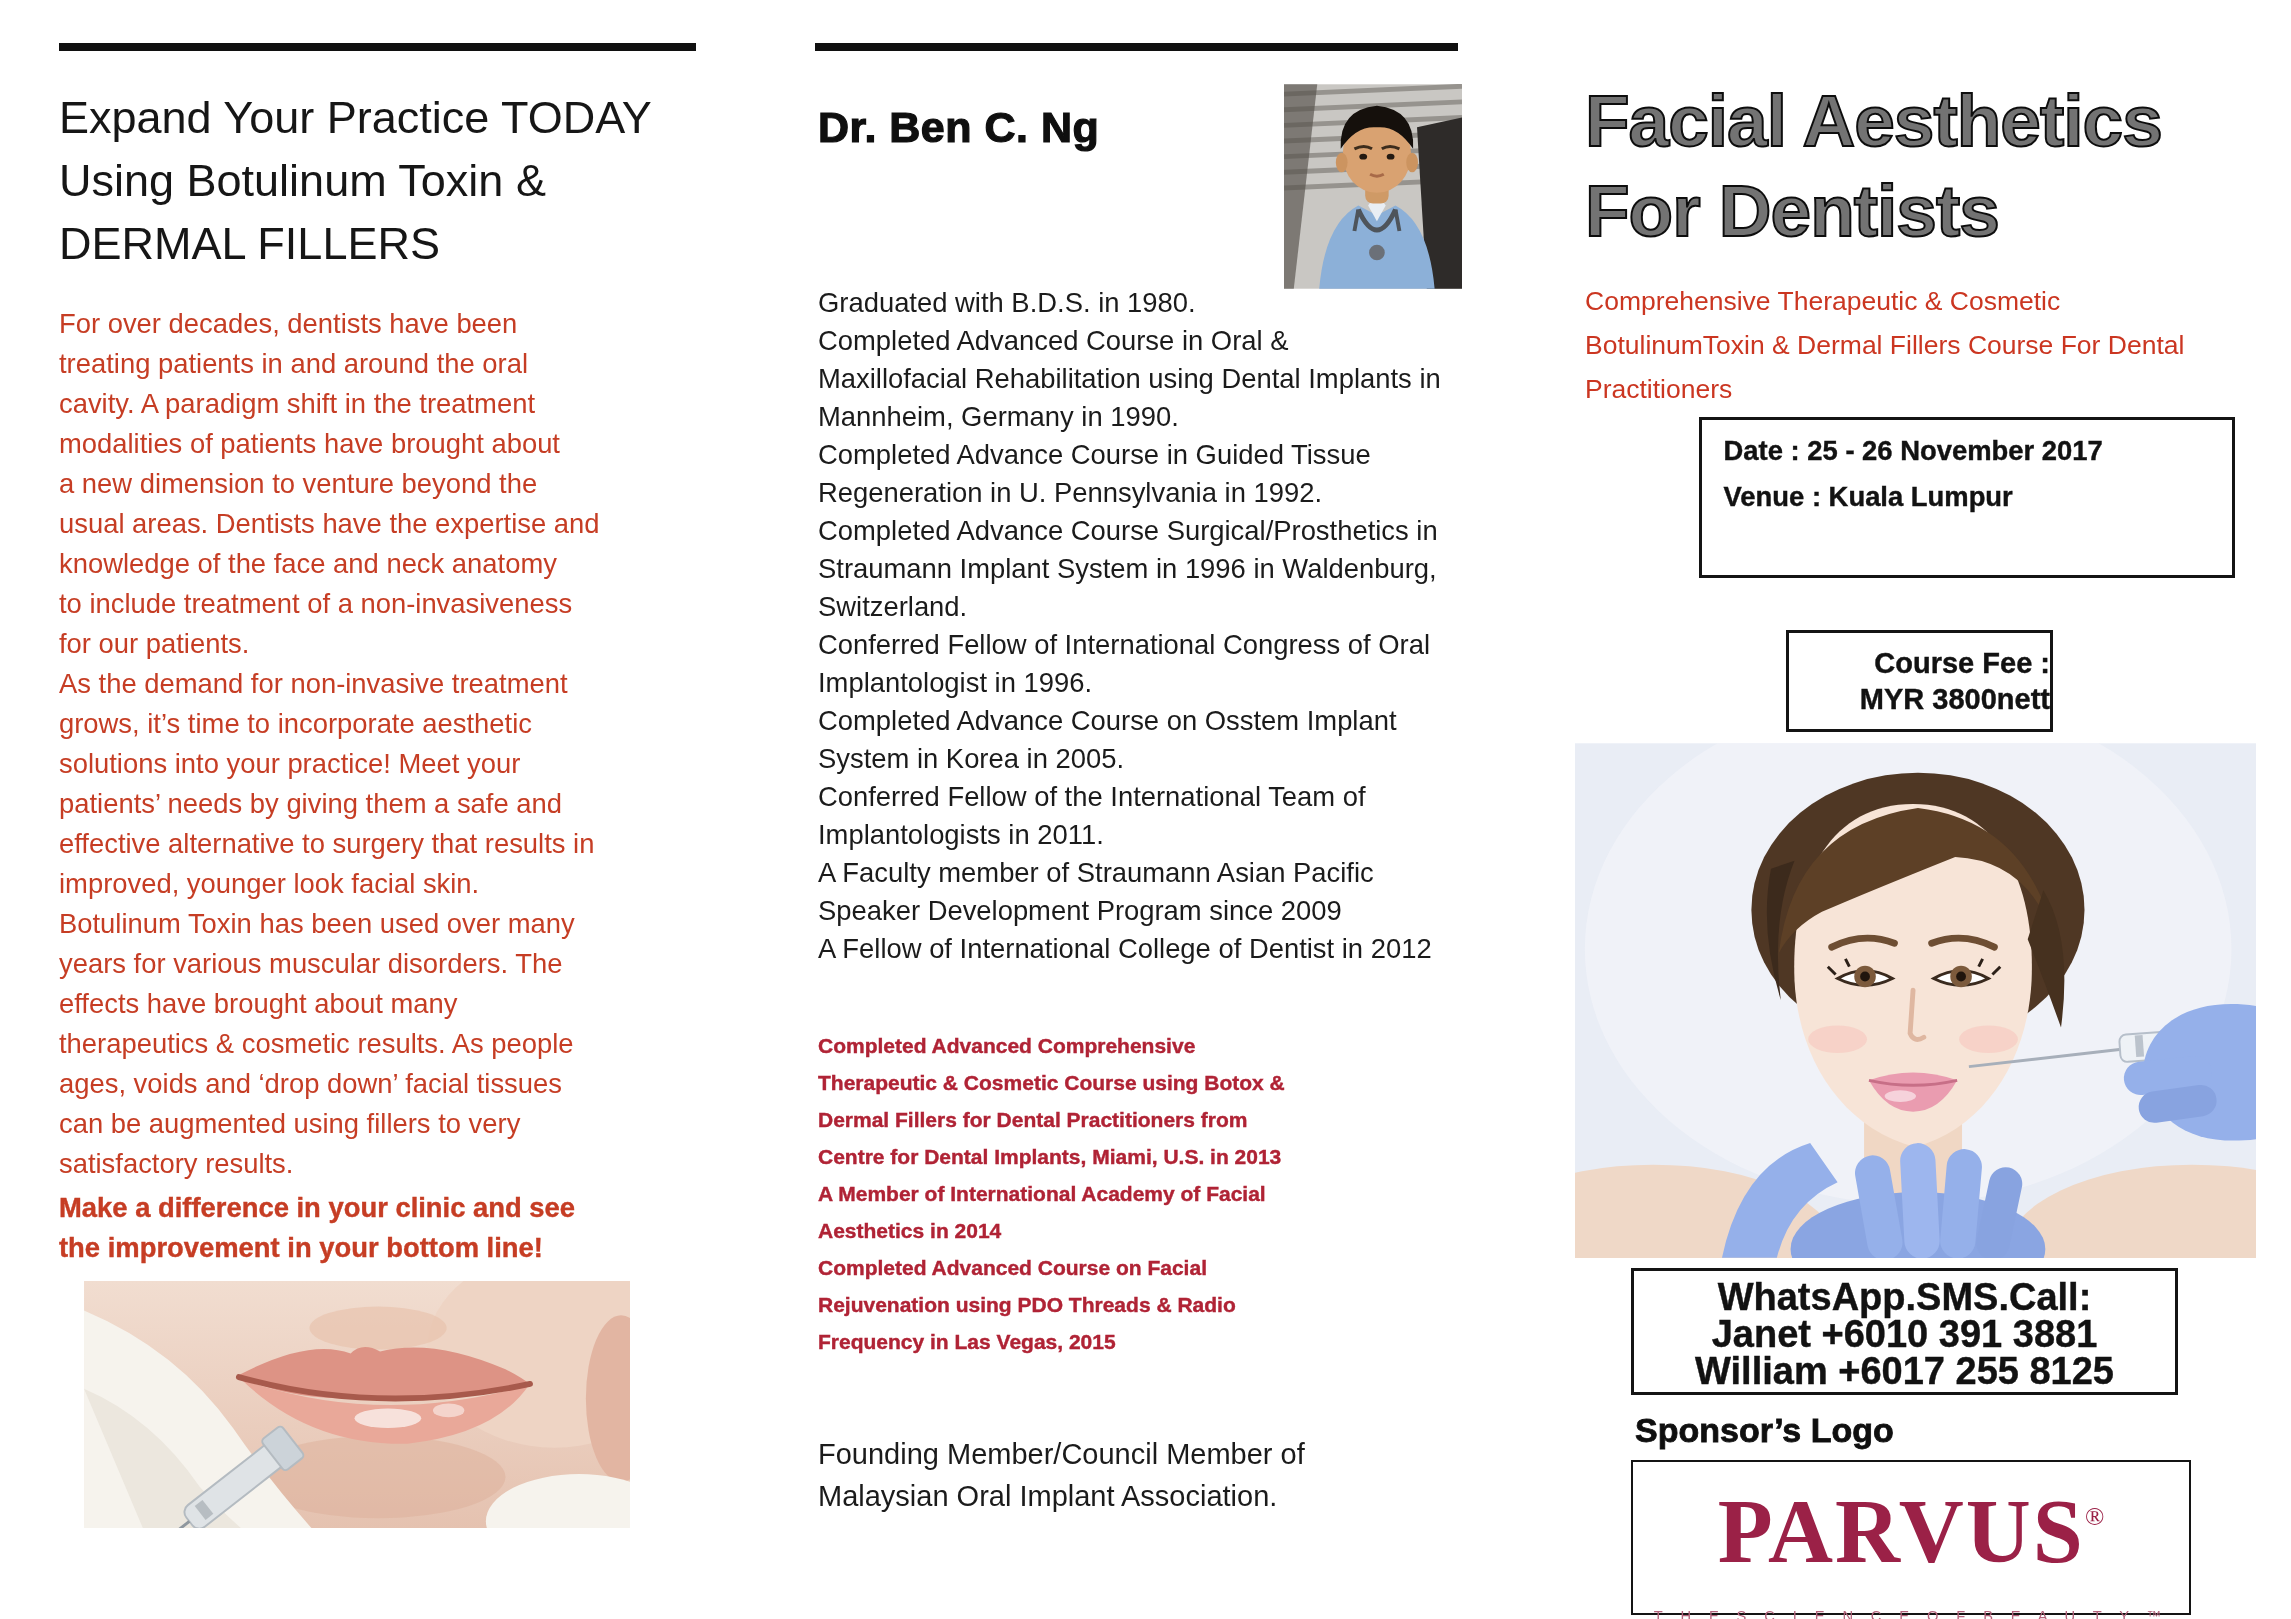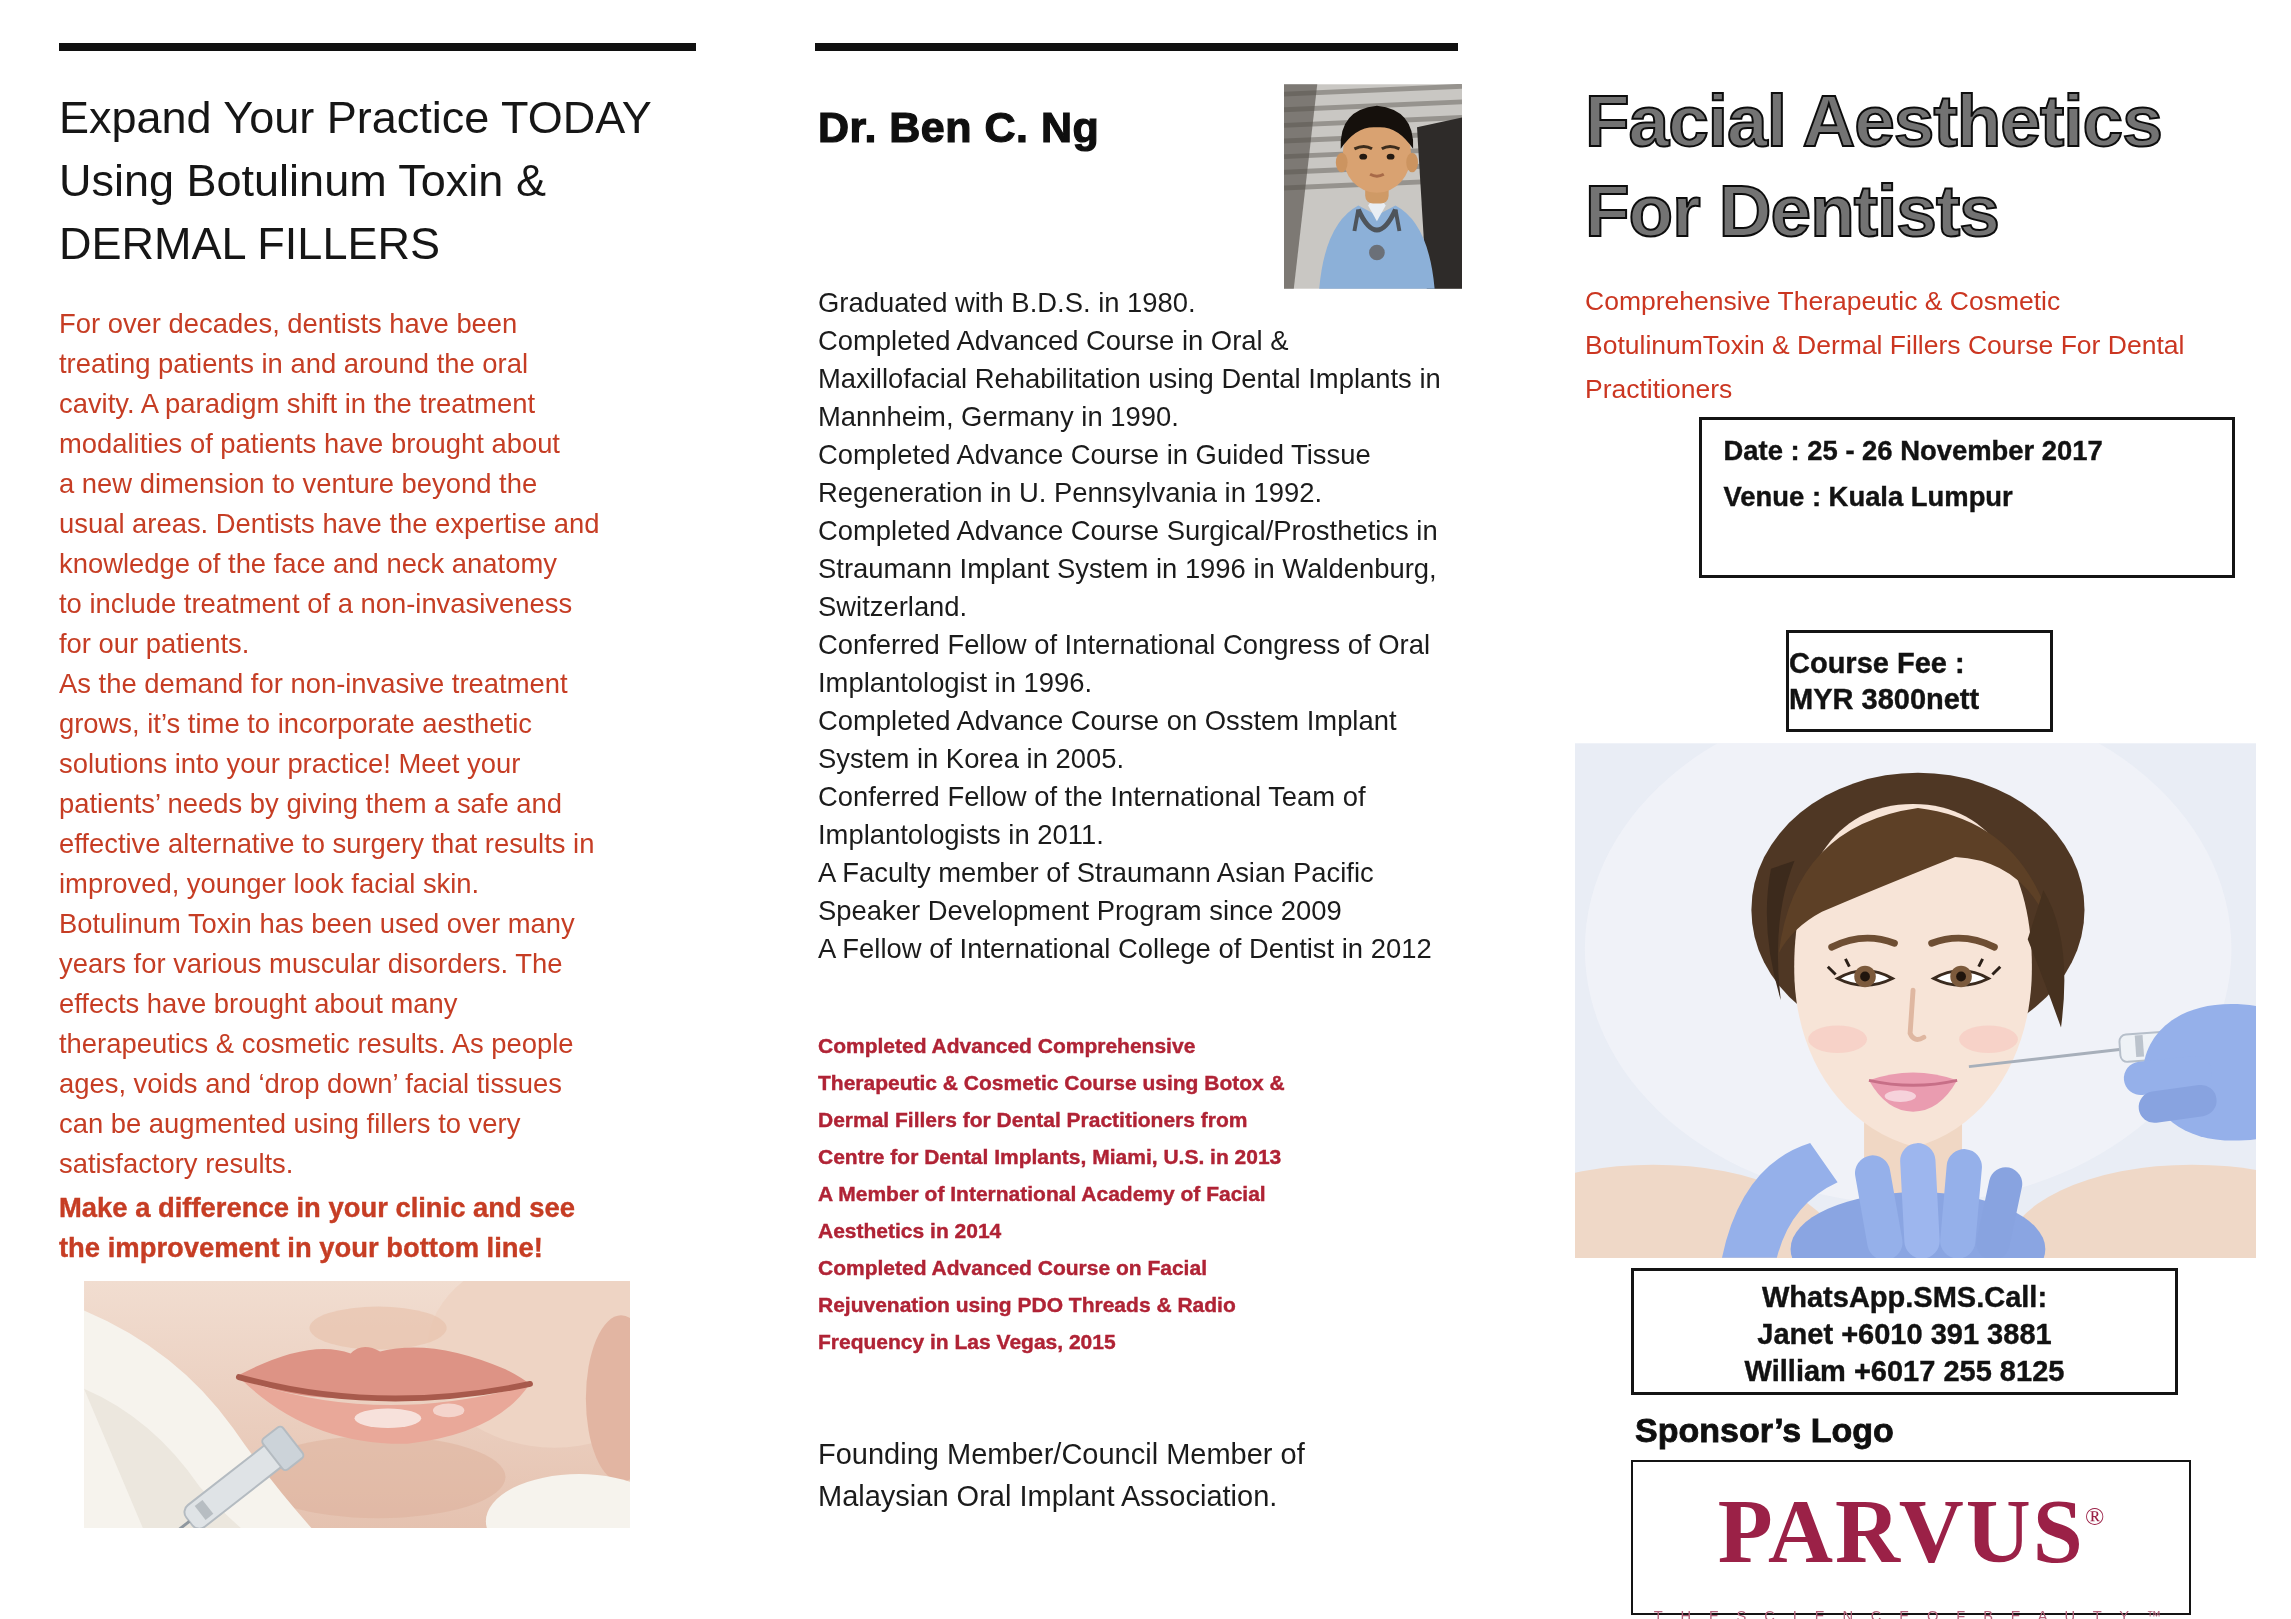--- a/index.html
+++ b/index.html
@@ -73,30 +73,30 @@
     border:3.9px solid #141414;box-sizing:border-box;
     padding:7.8px 21.6px;background:#ffffff;margin-left:47px;
   }
   .info-box p{
     margin:0;font-size:27.4px;line-height:46px;font-weight:700;color:#121212;
     -webkit-text-stroke:0.4px #121212;
   }
   .fee-box{
     position:absolute;left:1786px;top:630px;width:267px;height:102px;
     border:3.9px solid #141414;box-sizing:border-box;background:#ffffff;
-    text-align:left;padding-top:11.8px;
+    text-align:right;padding-top:11.8px;
     font-size:29px;line-height:36px;font-weight:700;color:#121212;
     -webkit-text-stroke:0.4px #121212;
   }
   .woman-photo{position:absolute;left:1575px;top:743px;width:681px;height:515px;margin:0;}
   .contact-box{
     position:absolute;left:1631px;top:1268px;width:547px;height:127px;
     border:3.9px solid #141414;box-sizing:border-box;background:#ffffff;
     text-align:center;padding-top:7.8px;
-    font-size:29px;line-height:37px;font-weight:700;color:#121212;
+    font-size:38px;line-height:37px;font-weight:700;color:#121212;
     -webkit-text-stroke:0.4px #121212;
   }
   .sponsor-heading{
     position:absolute;left:1631px;top:1407px;margin:4px;
     font-size:34px;font-weight:700;color:#0f0f0f;
     -webkit-text-stroke:0.8px #0f0f0f;
   }
   .sponsor-box{
     position:absolute;left:1631px;top:1460px;width:560px;height:155px;
     border:2.9px solid #141414;box-sizing:border-box;background:#ffffff;

